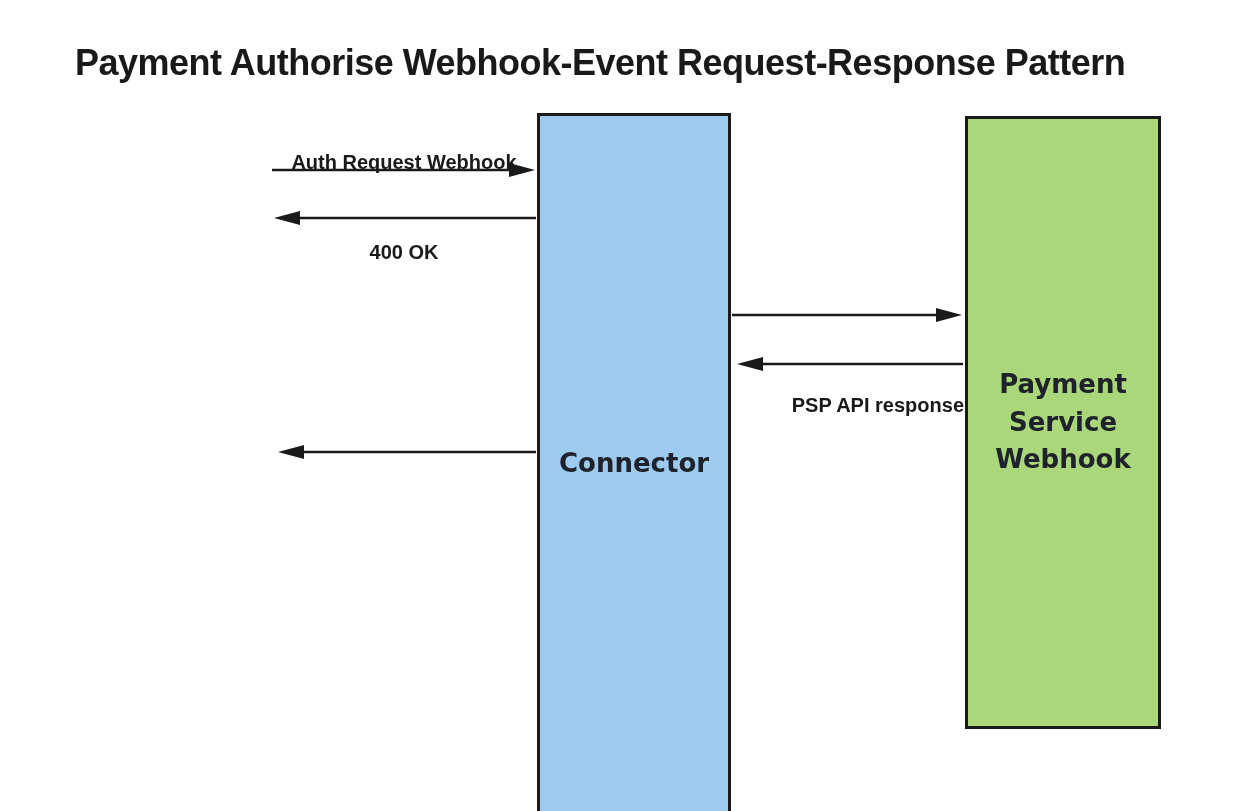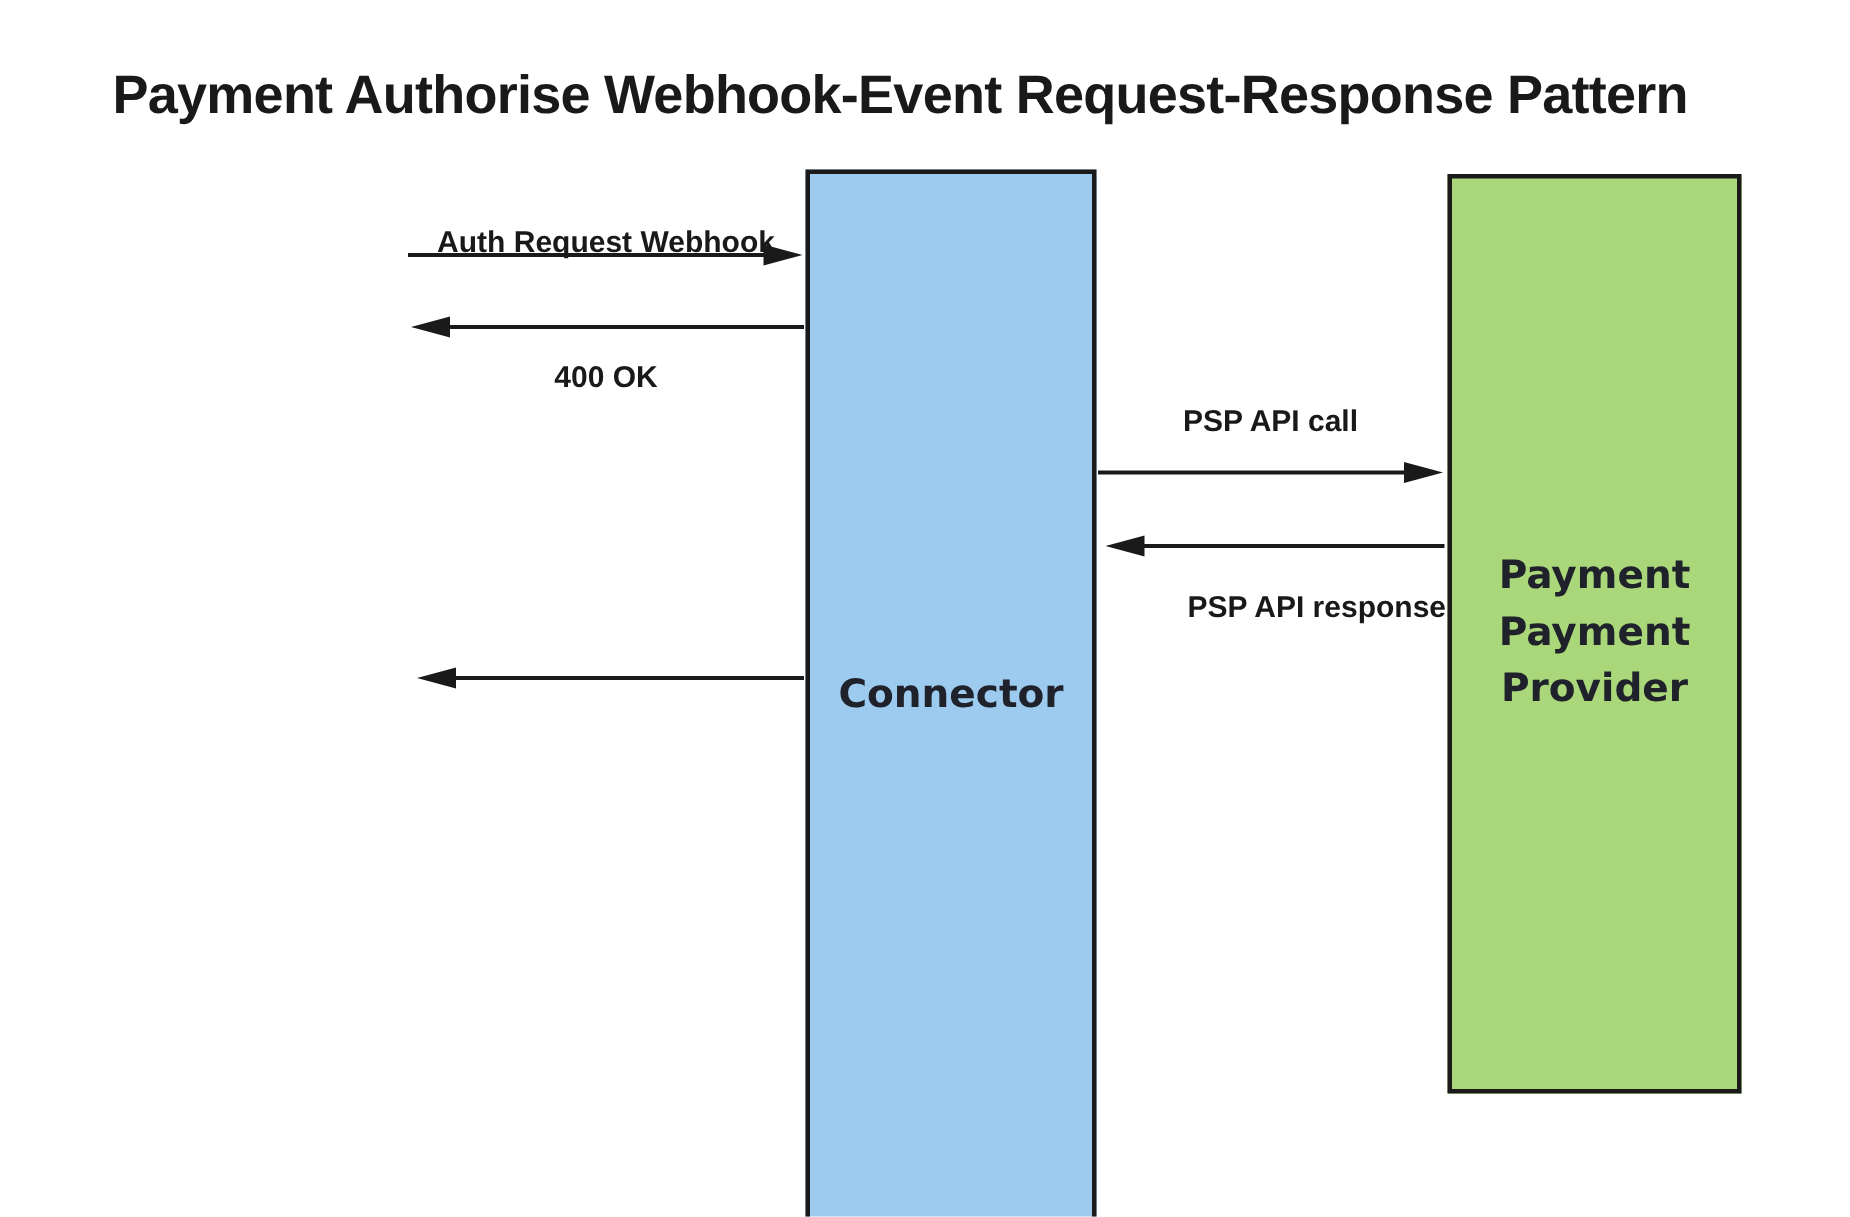--- a/index.html
+++ b/index.html
@@ -71,21 +71,21 @@
 <div class="canvas">
 
   <div class="diagram-title">Payment Authorise Webhook-Event Request-Response Pattern</div>
 
 
   <div class="actor-box" id="box-connector" style="background-color: rgb(156, 203, 239);">
     <div class="actor-label">Connector</div>
   </div>
 
   <div class="actor-box" id="box-psp" style="background-color: rgb(169, 215, 121);">
-    <div class="actor-label">Payment Payment Provider</div>
+    <div class="actor-label">Payment Service Webhook</div>
   </div>
 
   <svg class="arrow-layer" viewBox="0 0 1233 811" xmlns="http://www.w3.org/2000/svg">
 
     <g>
       <line x1="272" y1="170" x2="512" y2="170" stroke="#1a1a1a" stroke-width="2.6"></line>
       <polygon points="535,170 509,163 509,177" fill="#1a1a1a"></polygon>
     </g>
 
     <g>
@@ -106,18 +106,17 @@
     <g>
       <line x1="536" y1="452" x2="301" y2="452" stroke="#1a1a1a" stroke-width="2.6"></line>
       <polygon points="278,452 304,445 304,459" fill="#1a1a1a"></polygon>
     </g>
   </svg>
 
   <div class="msg-label" id="label-msg-0">Auth Request Webhook</div>
 
   <div class="msg-label" id="label-msg-1">400 OK</div>
 
-  <div class="msg-label" id="label-msg-2">PSP API call</div>
 
   <div class="msg-label" id="label-msg-3">PSP API response</div>
 
 
 </div>
 
 </body></html>

